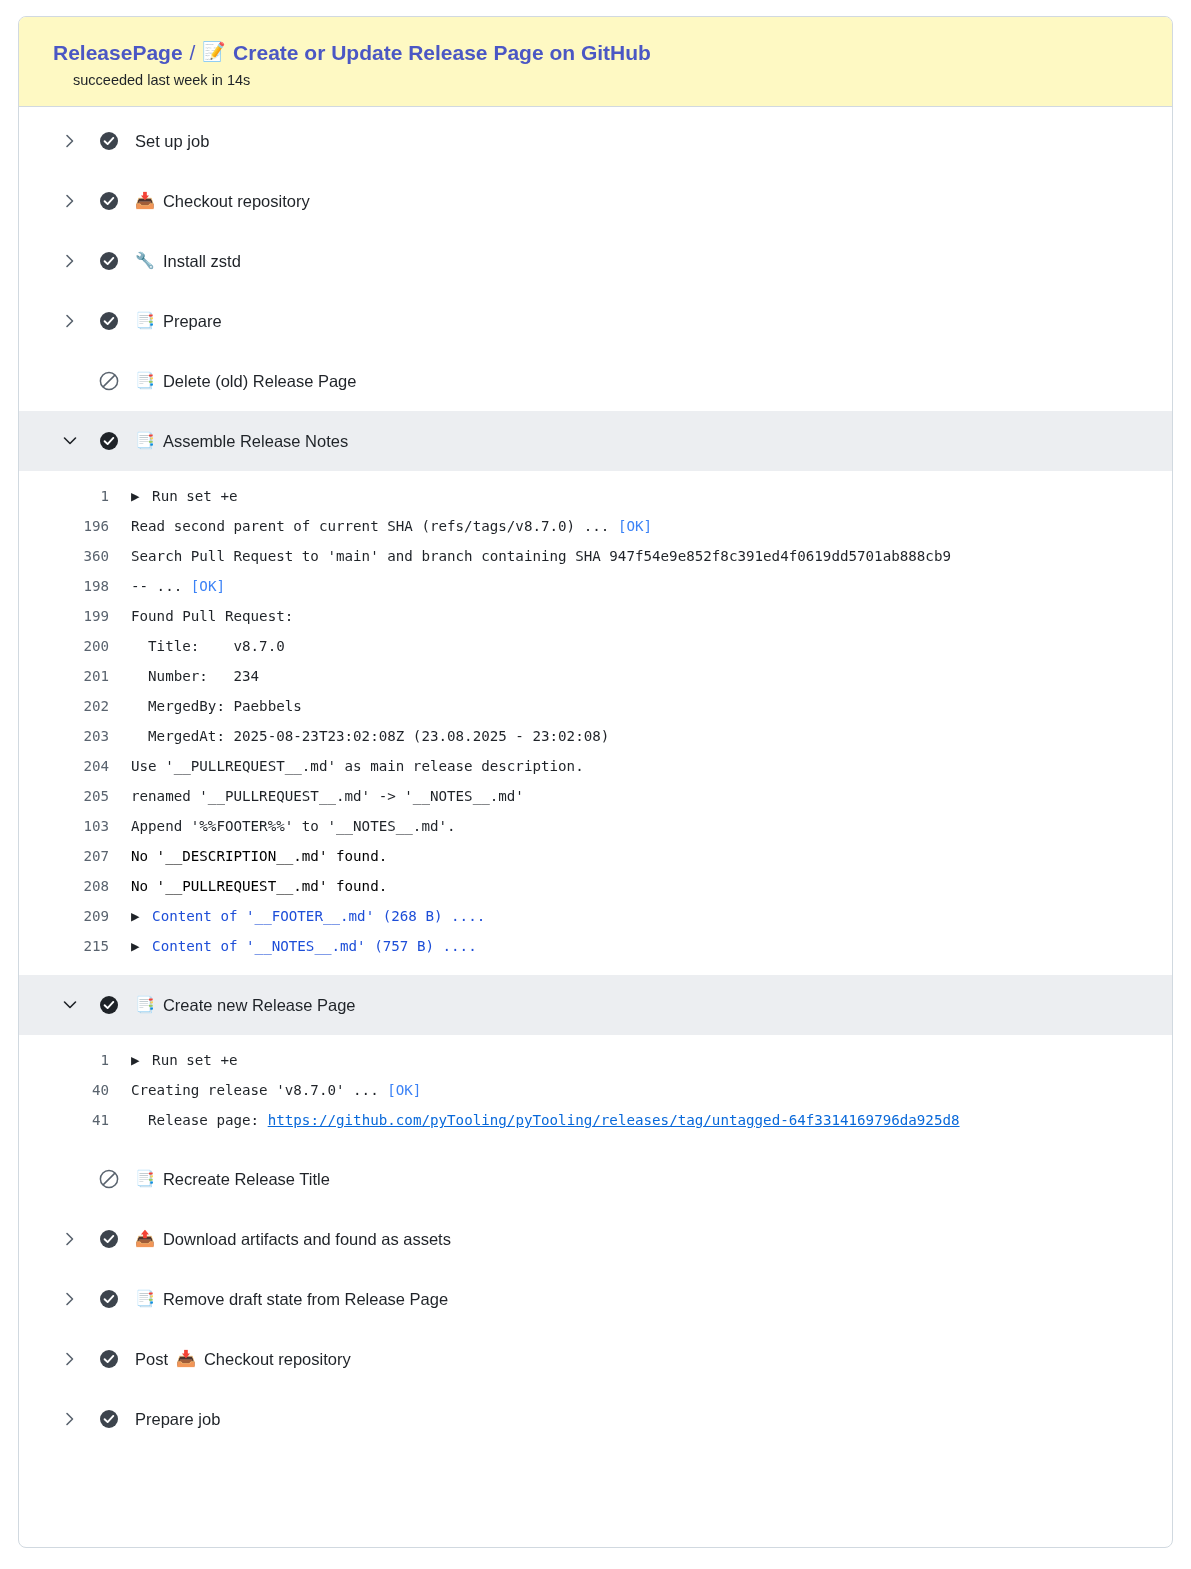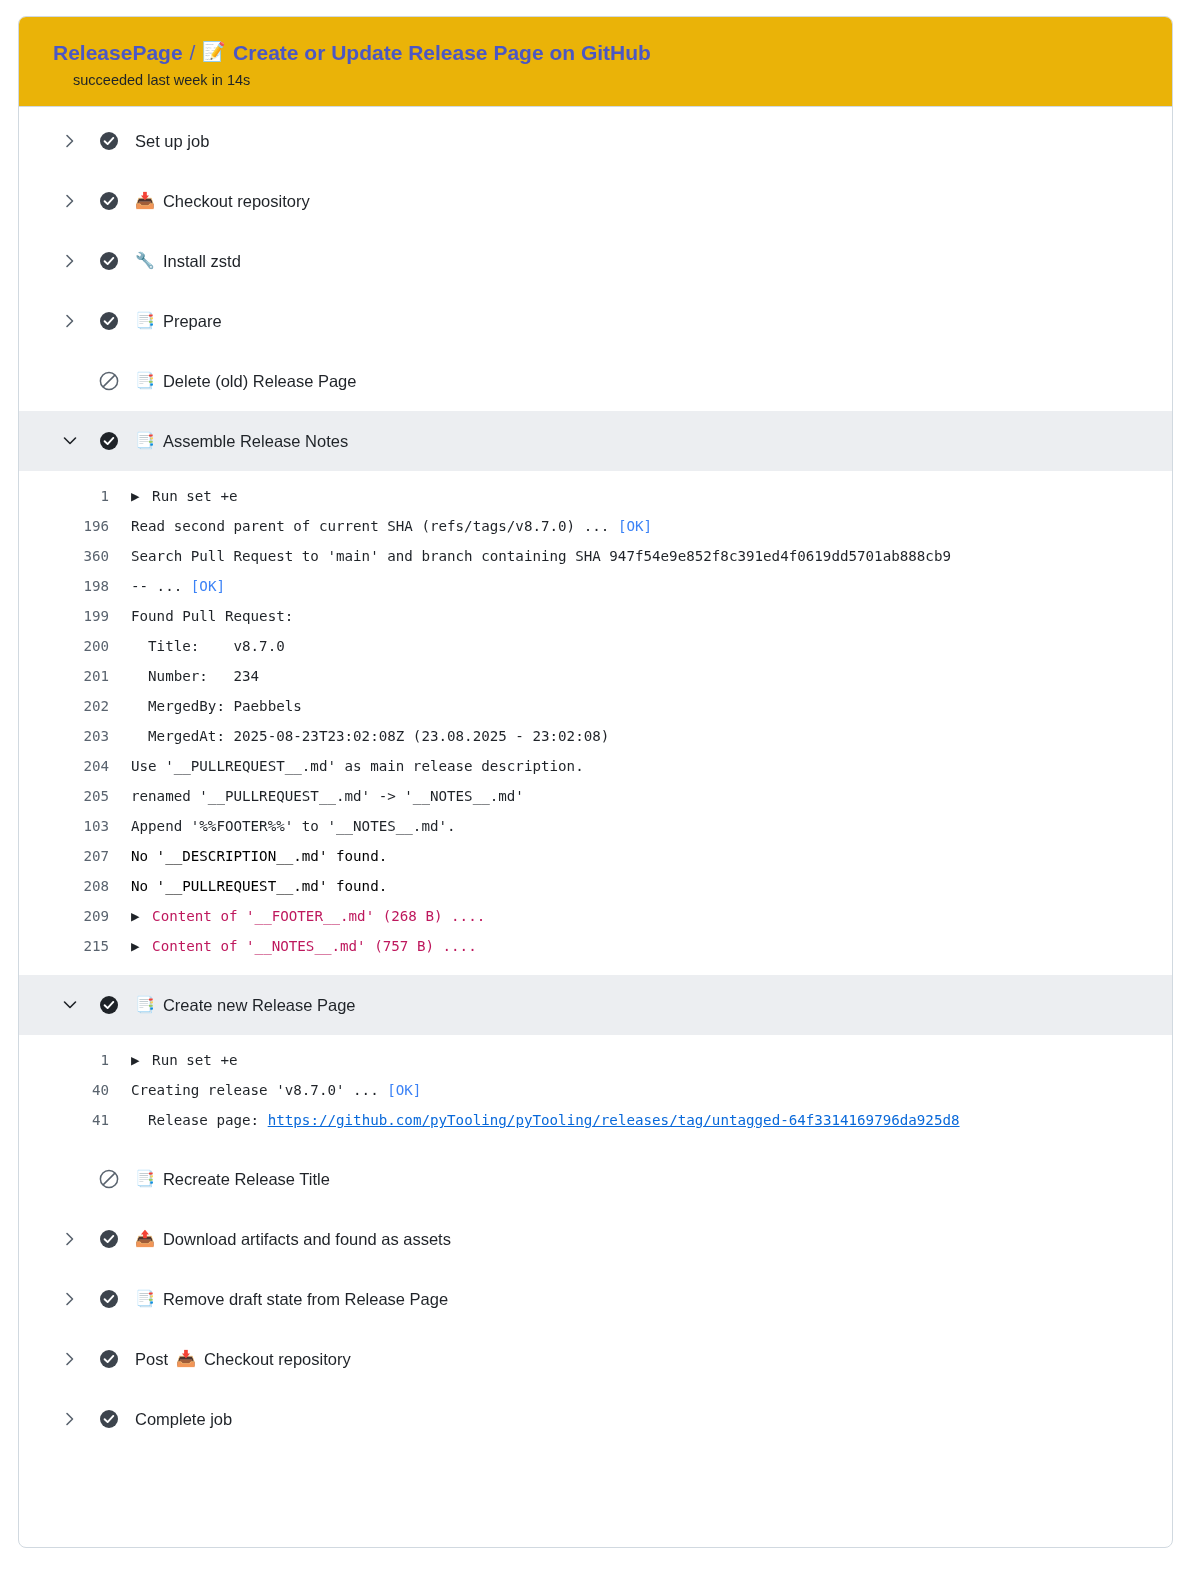--- a/index.html
+++ b/index.html
@@ -26,21 +26,21 @@
     border-radius: 8px;
     background: #ffffff;
     overflow: hidden;
     height: 1532px;
     box-sizing: border-box;
   }
   
   .job-header {
     padding: 22px 34px 18px 34px;
     border-bottom: 1px solid #d1d9e0;
-    background: #eab308;
+    background: #fef9c3;
   }
   .job-title {
     font-size: 21px;
     font-weight: 600;
     color: #4b57c4;
     line-height: 1.3;
     display: flex;
     align-items: center;
     flex-wrap: wrap;
   }
@@ -113,21 +113,21 @@
     text-align: right;
     padding-right: 22px;
     box-sizing: border-box;
     color: #59636e;
     user-select: none;
   }
   .lc { white-space: pre; }
   .arrow { color: #1f2328; margin-right: 4px; }
   .ok { color: #3b82f6; }
   .warn { color: #000000; }
-  .blue { color: #be185d; }
+  .blue { color: #1d4ed8; }
   .lnk { color: #0969da; text-decoration: underline; }
 </style>
 </head>
 <body>
 
 <div class="page">
   <div class="panel">
 
     <div class="job-header">
       <div class="job-title">
@@ -362,19 +362,19 @@
               <path d="M3 1.5 L8.5 7 L3 12.5" fill="none" stroke="#59636e" stroke-width="1.6" stroke-linecap="round" stroke-linejoin="round"></path>
             </svg>
         </span>
         <span class="status">
           <svg width="20" height="20" viewBox="0 0 20 20">
               <circle cx="10" cy="10" r="9" fill="#3d444d"></circle>
               <path d="M5.6 10.2 L8.6 13.1 L14.3 6.9" fill="none" stroke="#ffffff" stroke-width="1.9" stroke-linecap="round" stroke-linejoin="round"></path>
             </svg>
         </span>
         <span class="step-label">
-          <span class="txt">Complete job</span>
+          <span class="txt">Prepare job</span>
         </span>
       </div>
 
     </div>
   </div>
 </div>
 
 </body></html>

